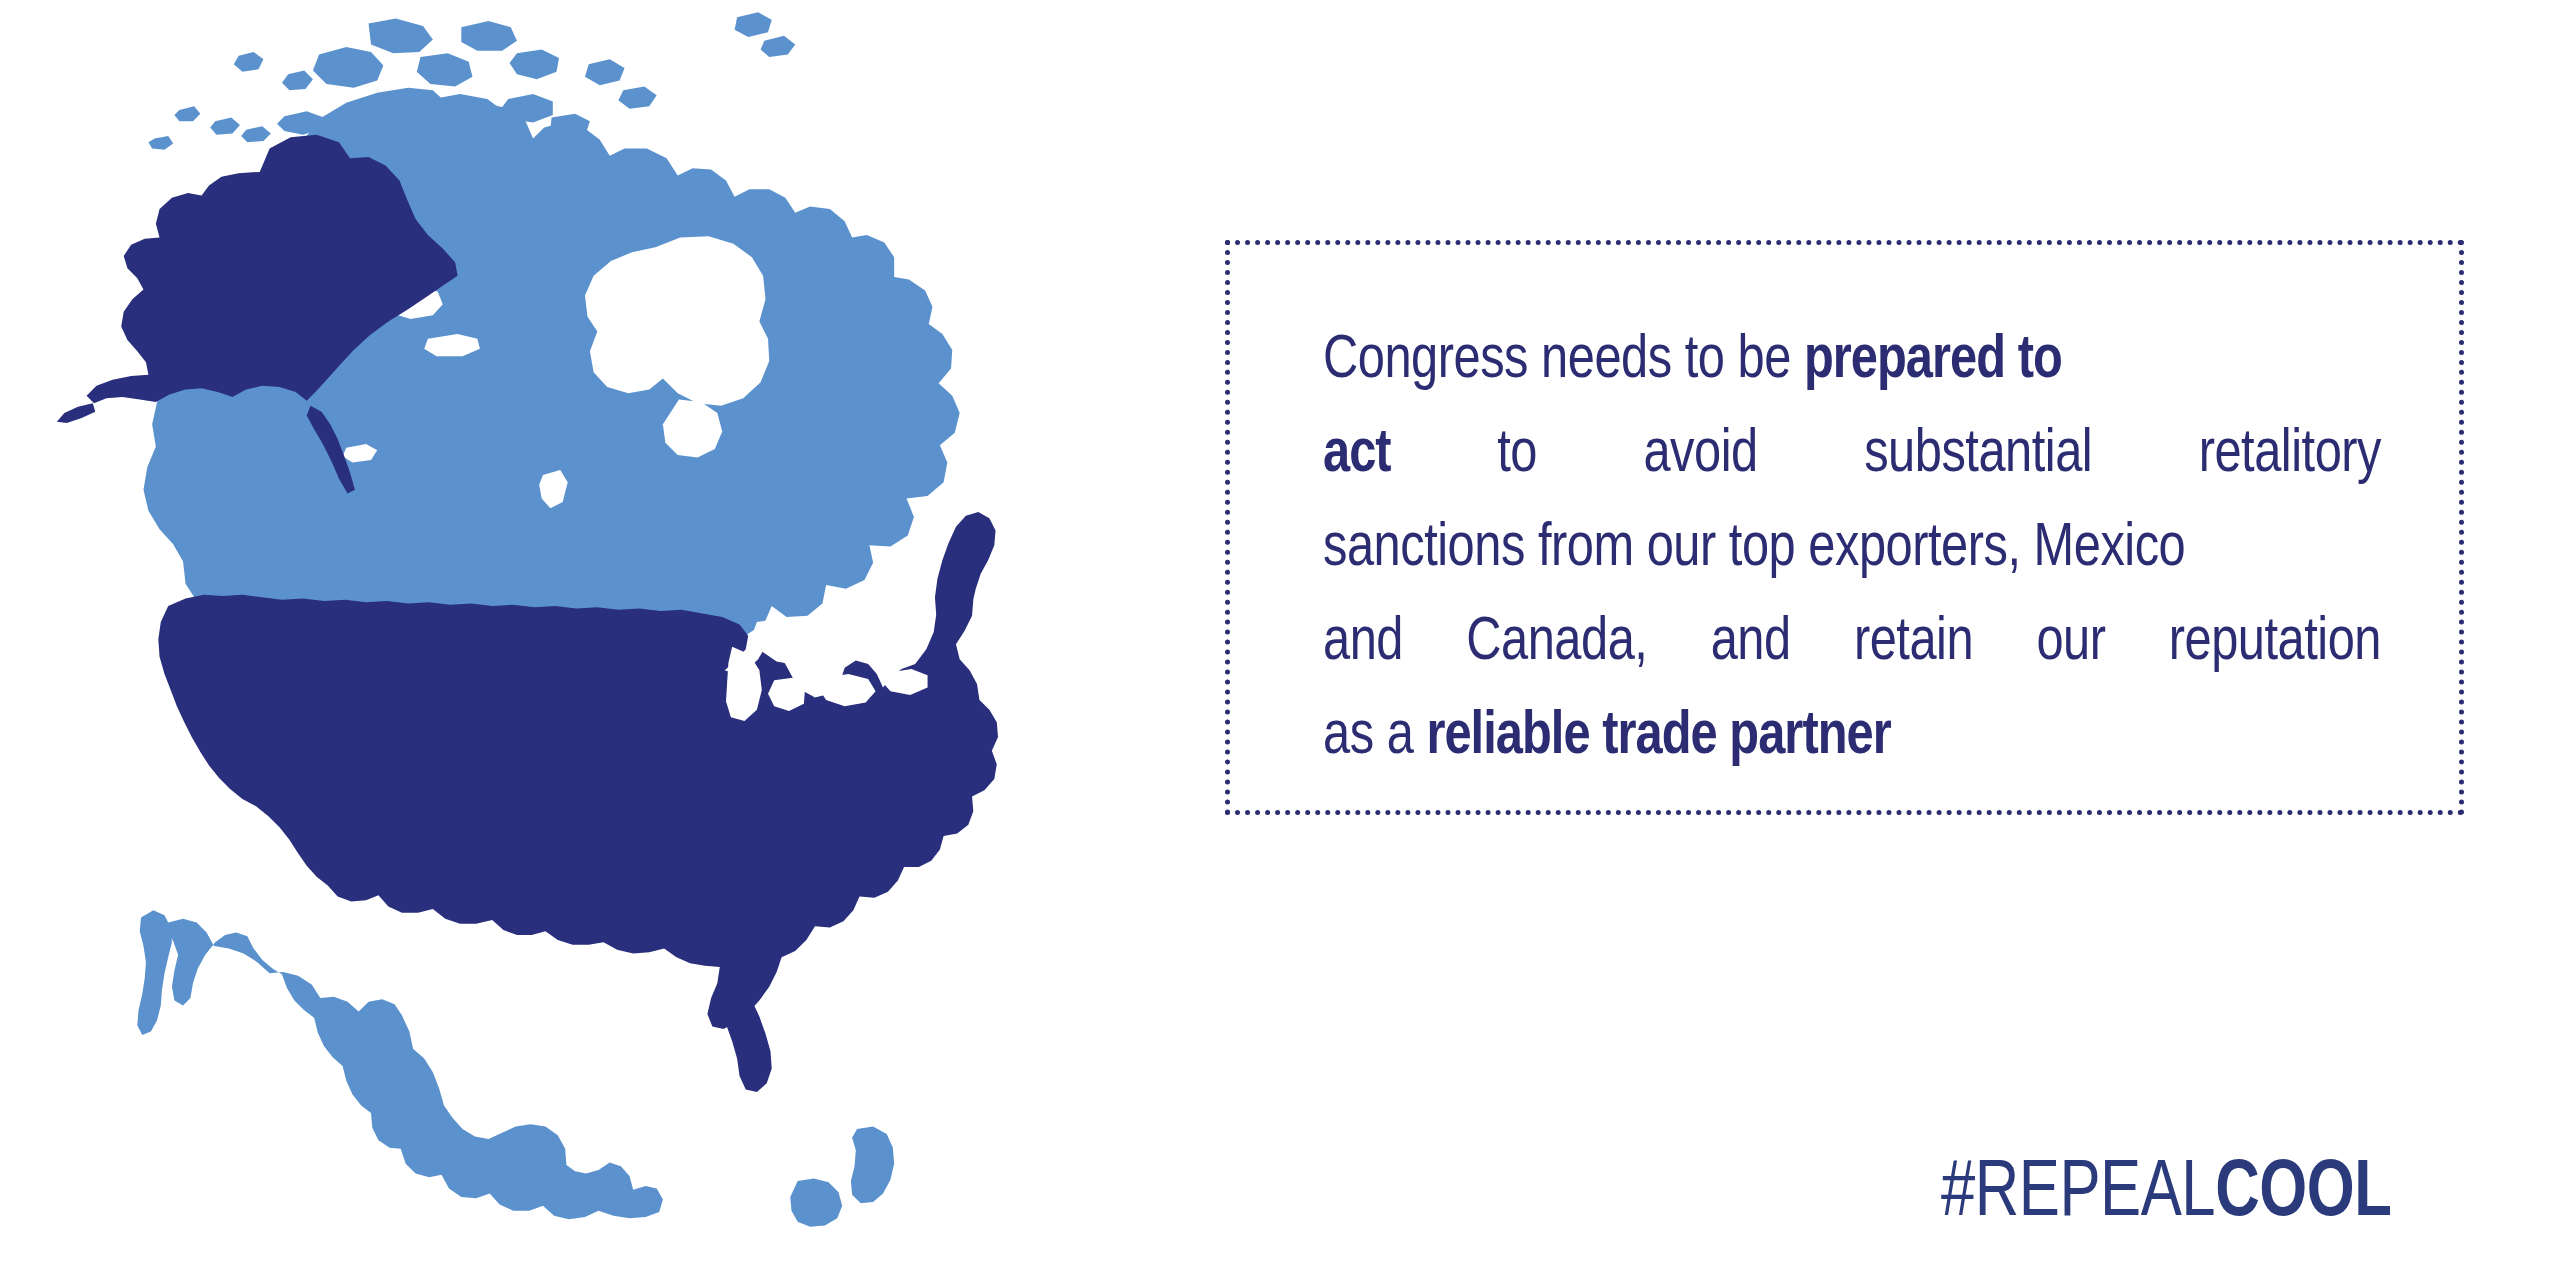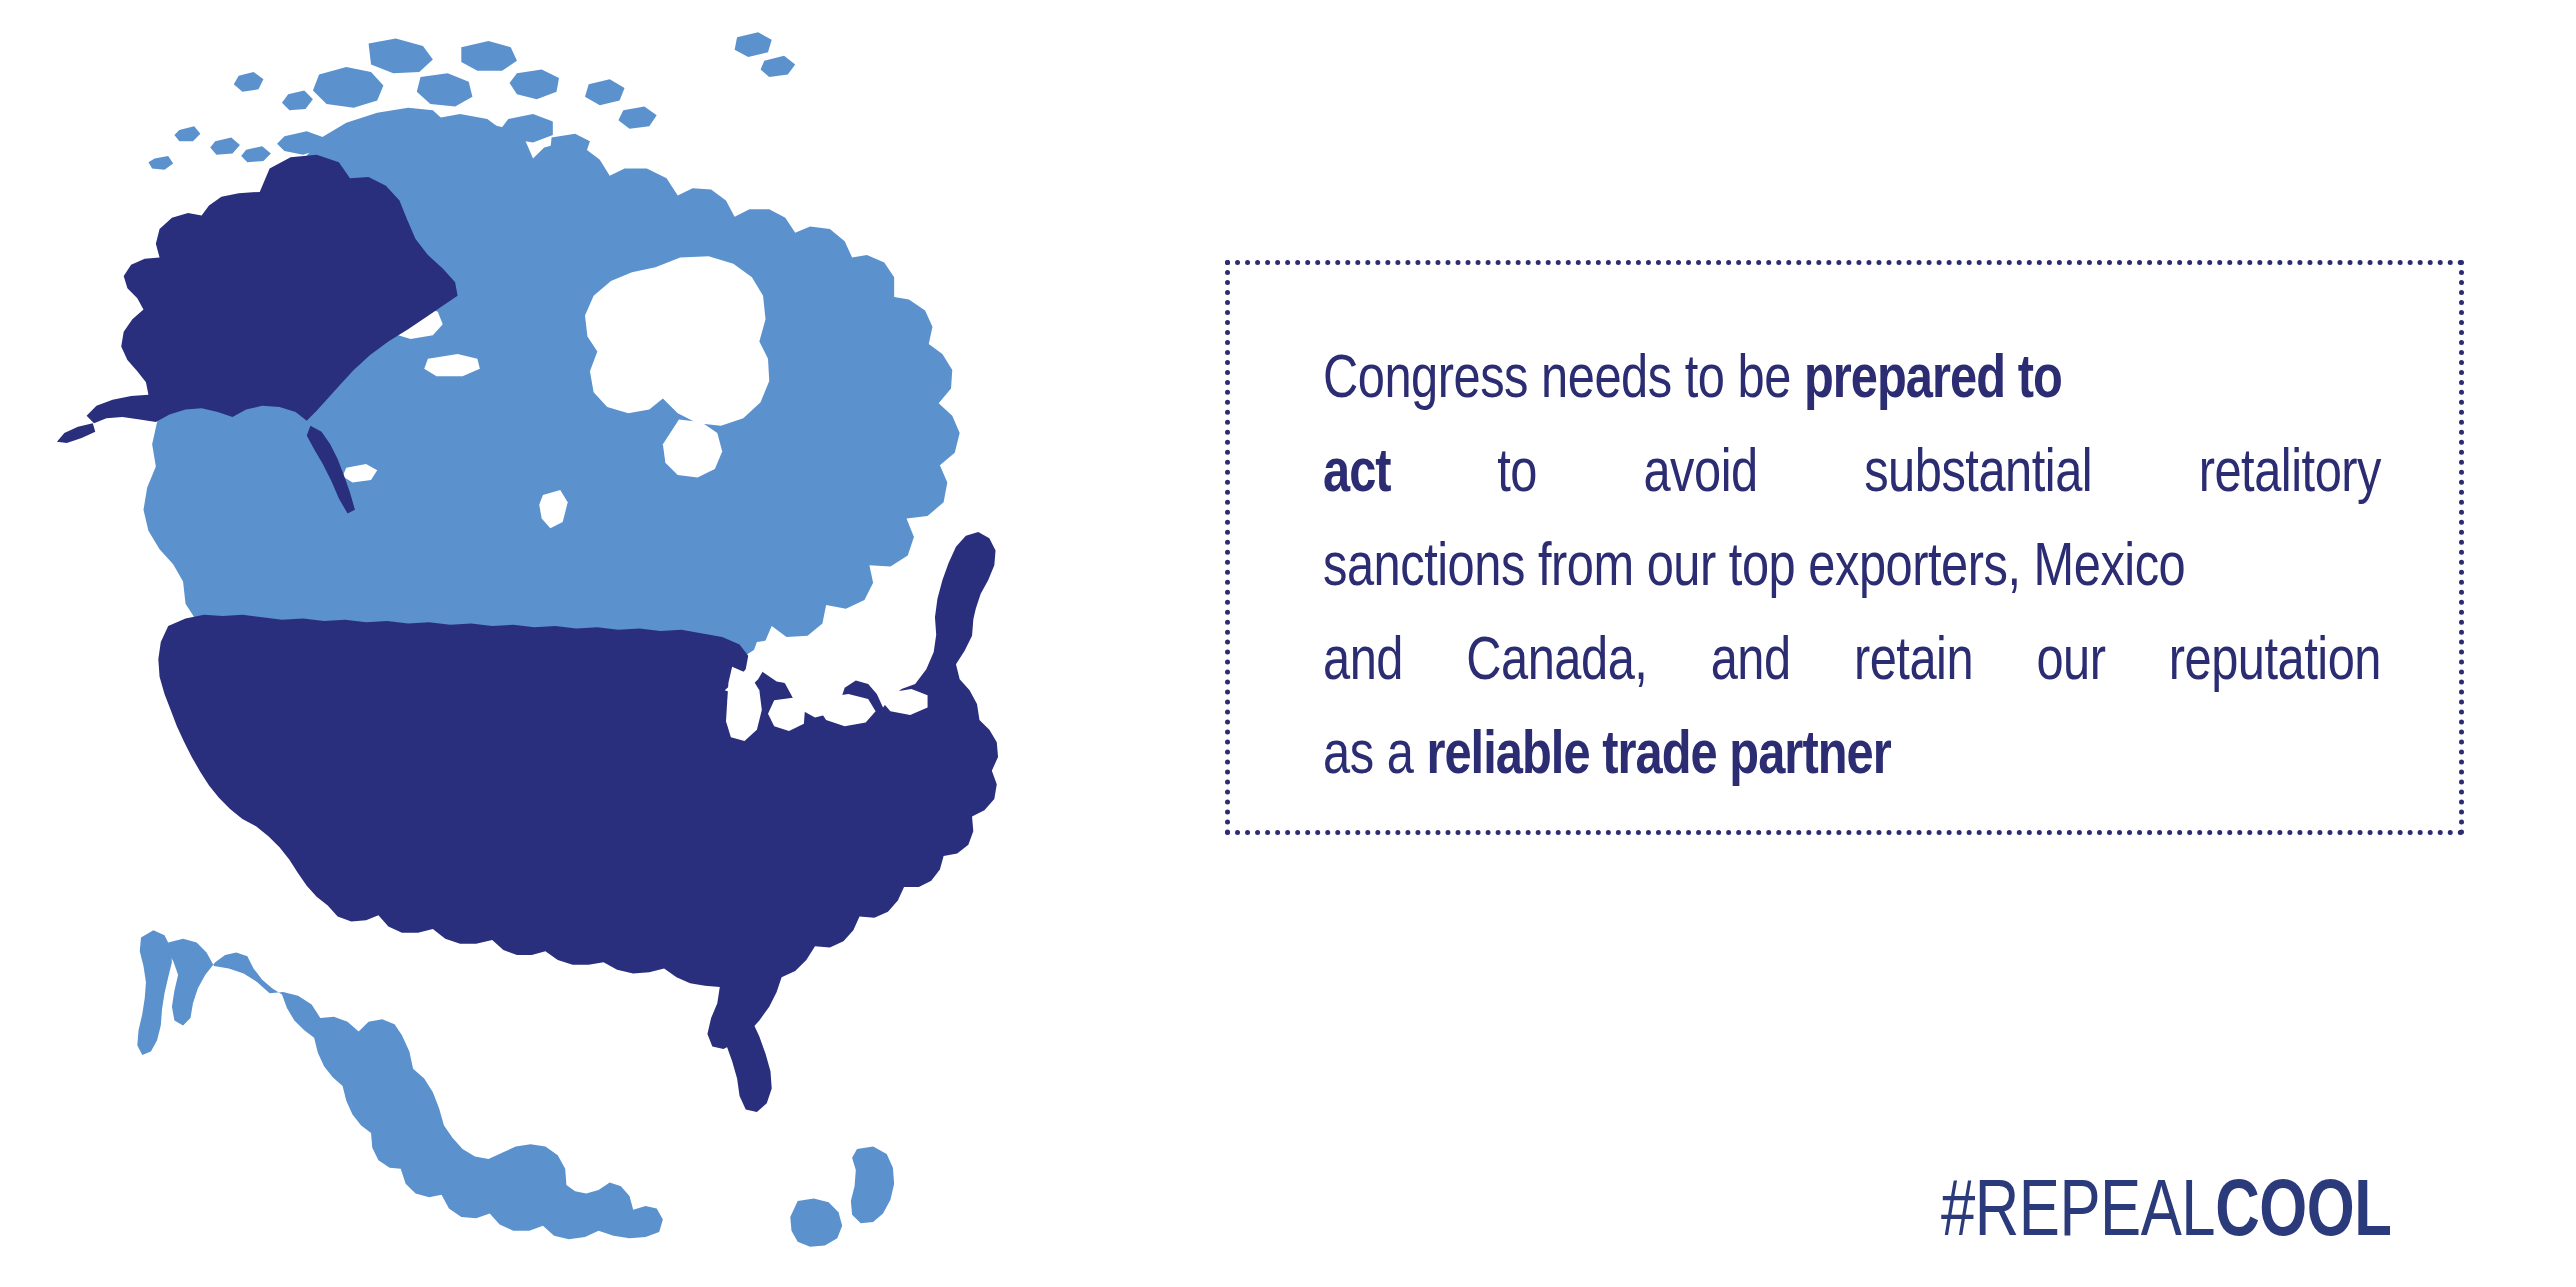--- a/index.html
+++ b/index.html
@@ -9,21 +9,20 @@
   }
   body {
     font-family: "Liberation Sans", sans-serif;
   }
   #canvas {
     position: relative;
     width: 2576px;
     height: 1236px;
     background: #ffffff;
     overflow: hidden;
-    margin-top: 20px;
   }
 
   
   #map-region {
     position: absolute;
     left: 0px;
     top: 0px;
     width: 1212px;
     height: 1288px;
   }

